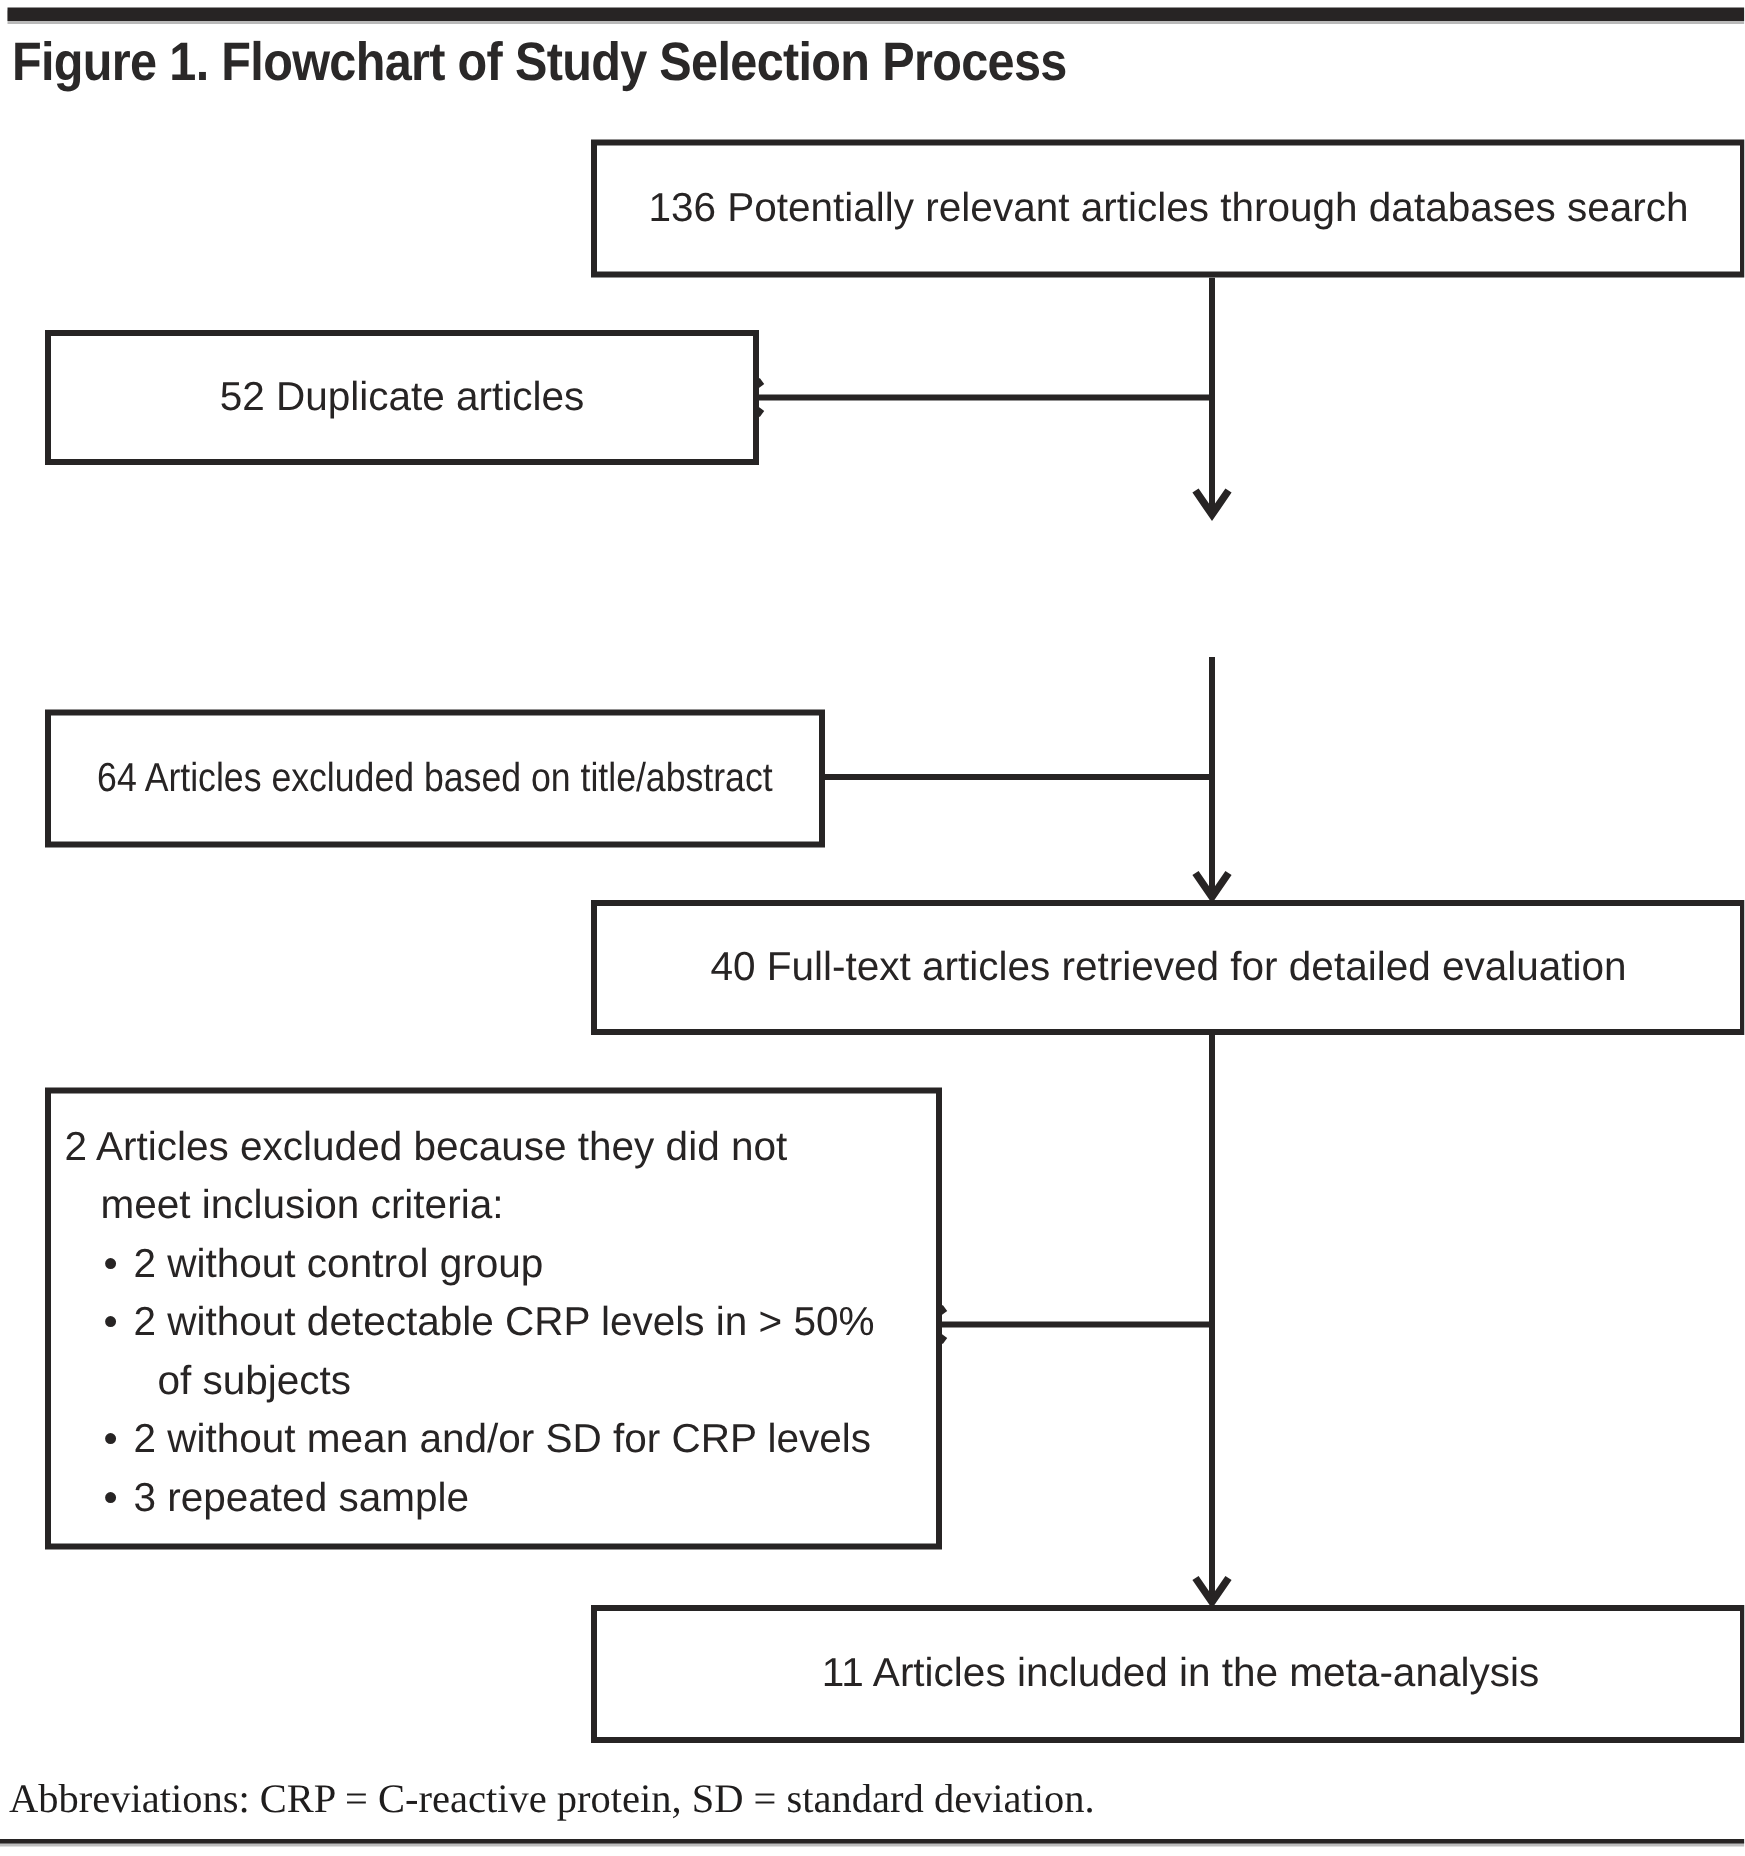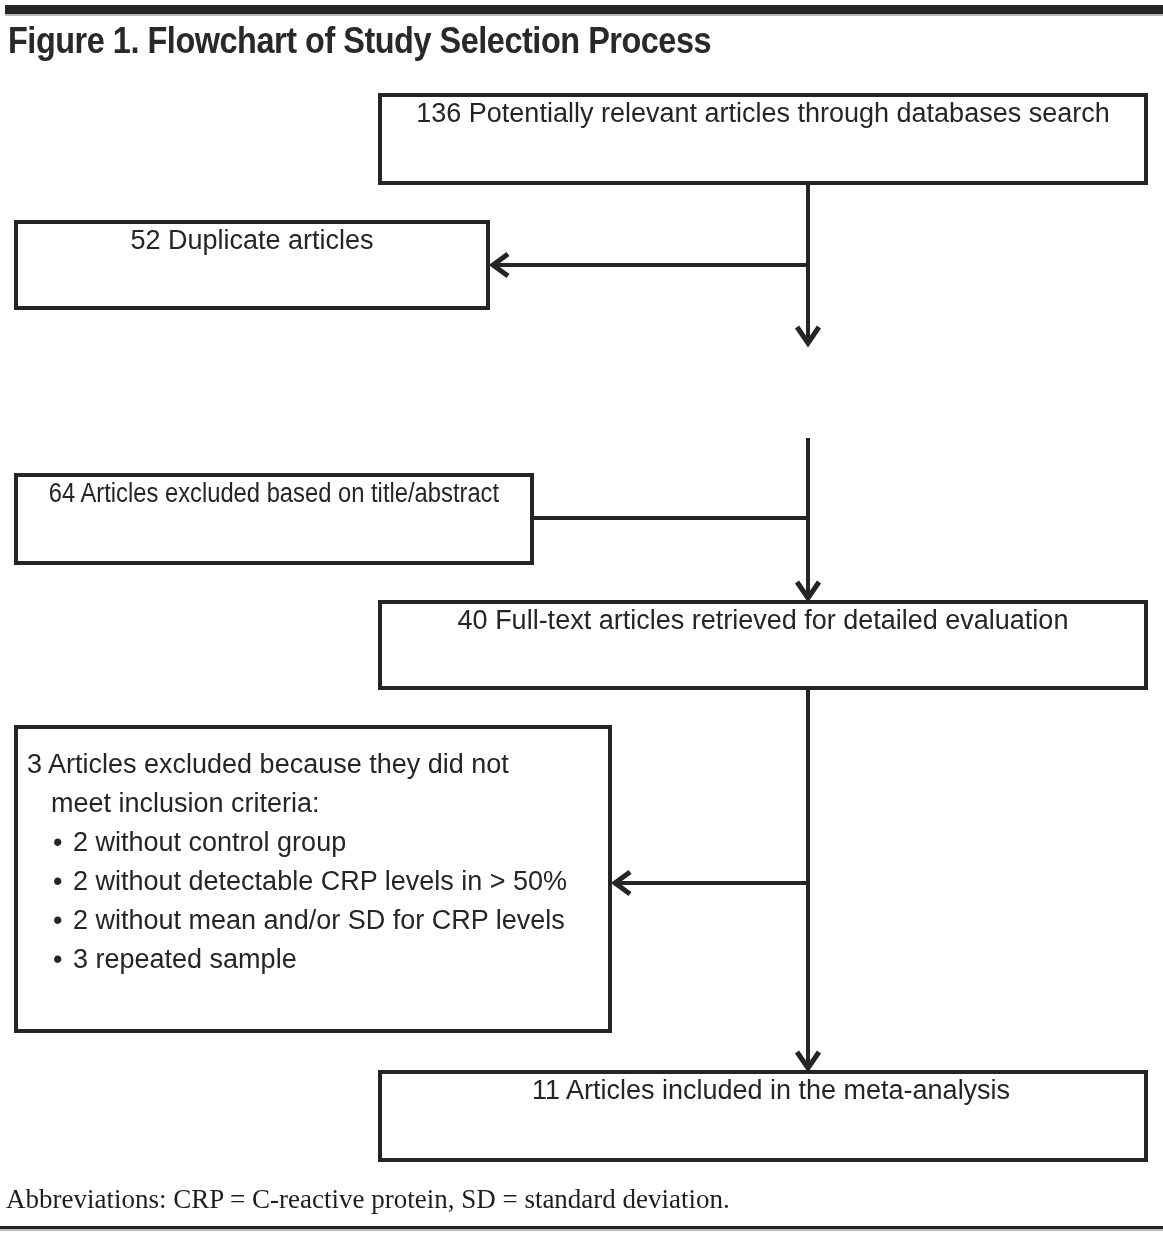--- a/index.html
+++ b/index.html
@@ -11,22 +11,22 @@
     position:absolute; left:5px; top:5px; width:1158px; height:9px;
     background:#272424; box-shadow:0 2px 0 #b9b9b9;
   }
   .fig-title {
     position:absolute; left:8px; top:20px; font-size:36px; font-weight:700;
     letter-spacing:-0.5px; white-space:nowrap; color:#2a2828;
     transform:scaleX(0.9); transform-origin:left top;
   }
   .box {
     position:absolute; box-sizing:border-box; border:4px solid #272424;
-    background:#ffffff; display:flex; justify-content:center;
-    text-align:center; font-size:27px; line-height:1.25;
+    background:#ffffff; display:flex; align-items:center; justify-content:center;
+    text-align:center; font-size:27px; line-height:1.25;margin-left:16px;
   }
   .box .txt { white-space:nowrap; }
   .fit { display:inline-block; transform:scaleX(0.88); transform-origin:center center; }
   #box-identified { left:378px; top:93px;  width:770px; height:92px; }
   #box-duplicates { left:14px;  top:220px; width:476px; height:90px; }
   #box-screened   { left:378px; top:345px; width:770px; height:93px; }
   #box-excl-title { left:14px;  top:473px; width:520px; height:92px; }
   #box-fulltext   { left:378px; top:600px; width:770px; height:90px; }
   #box-excl-crit  {
     left:14px; top:725px; width:598px; height:308px;
@@ -85,28 +85,29 @@
 
   <div class="box" id="box-excl-title">
     <span class="txt fit">64 Articles excluded based on title/abstract</span>
   </div>
 
   <div class="box" id="box-fulltext">
     <span class="txt">40 Full-text articles retrieved for detailed evaluation</span>
   </div>
 
   <div class="box" id="box-excl-crit">
-    <div class="line l-head1">3 Articles excluded because they did not</div>
+    <div class="line l-head1">2 Articles excluded because they did not</div>
     <div class="line l-head2">meet inclusion criteria:</div>
     <div class="line l-bullet">
       <span class="dot">•</span><span>2 without control group</span>
     </div>
     <div class="line l-bullet">
       <span class="dot">•</span><span>2 without detectable CRP levels in &gt; 50%</span>
     </div>
+    <div class="line l-cont">of subjects</div>
     <div class="line l-bullet">
       <span class="dot">•</span><span>2 without mean and/or SD for CRP levels</span>
     </div>
     <div class="line l-bullet">
       <span class="dot">•</span><span>3 repeated sample</span>
     </div>
   </div>
 
   <div class="box" id="box-included">
     <span class="txt">11 Articles included in the meta-analysis</span>

